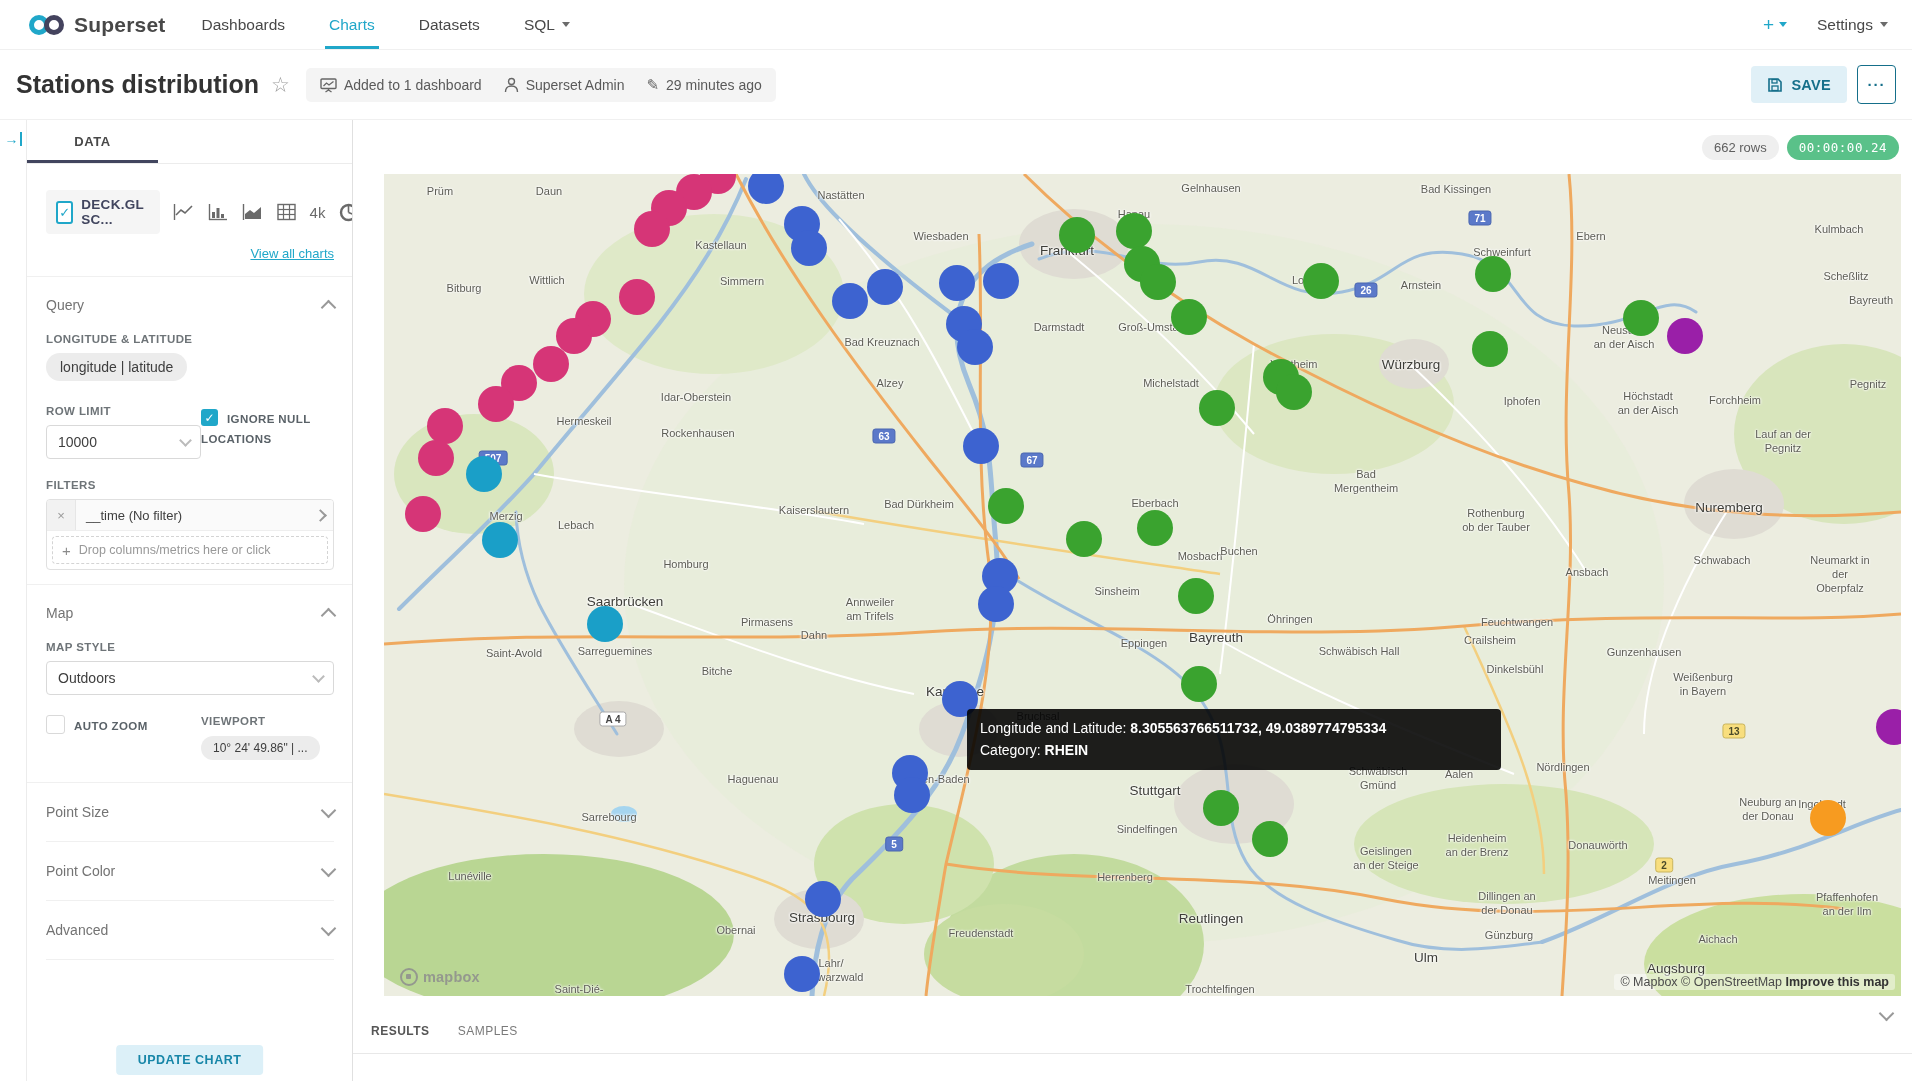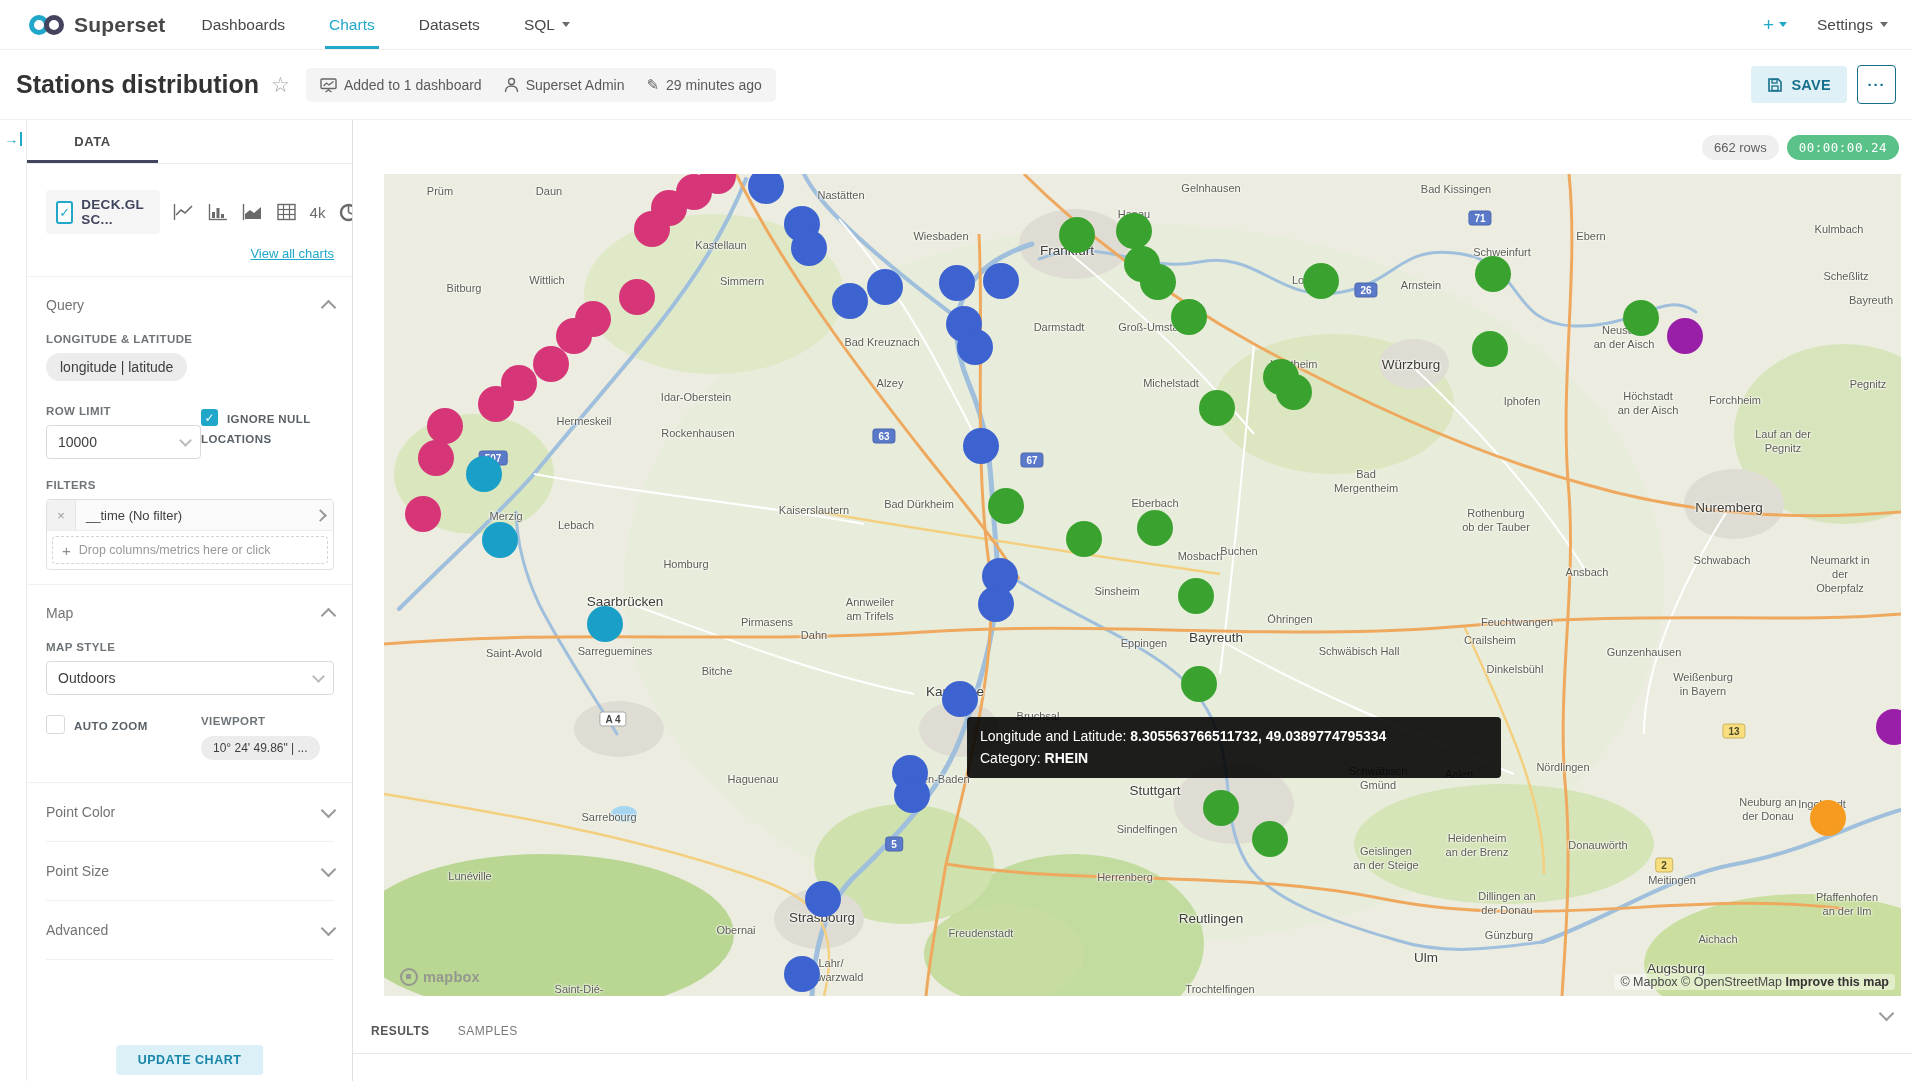--- a/index.html
+++ b/index.html
@@ -86,21 +86,21 @@
   .timer-pill{background:#5AC189;color:#fff;font-family:"DejaVu Sans Mono","Liberation Mono",monospace;font-size:12.5px;border-radius:13px;padding:5px 12px;letter-spacing:.5px;}
   .map-wrap{position:relative;margin-left:31px;width:1517px;height:822px;overflow:hidden;background:#ECEDE0;flex:0 0 822px;}
   .map-wrap svg.mapbg{position:absolute;left:0;top:0;}
   .mlabel{position:absolute;transform:translate(-50%,-50%);font-size:11px;color:#5c5c54;white-space:pre-line;text-align:center;line-height:1.25;text-shadow:0 0 3px #fff,0 0 3px #fff,0 0 2px #fff;z-index:3;}
   .mlabel.big{font-size:13.5px;color:#3d3d38;}
   .mdot{position:absolute;width:36px;height:36px;border-radius:50%;transform:translate(-50%,-50%);z-index:5;}
   .shield{position:absolute;transform:translate(-50%,-50%);font-size:10px;font-weight:bold;border-radius:3px;padding:1px 5px;z-index:3;}
   .shield.blue{background:#5B79C9;color:#fff;border:1px solid #4a66b0;}
   .shield.yellow{background:#F8DE7E;color:#4a4a2a;border:1px solid #C9B45C;}
   .shield.white{background:#fff;color:#444;border:1px solid #aaa;}
-  .map-tooltip{position:absolute;left:583px;top:535px;width:508px;background:rgba(0,0,0,.88);color:#fff;border-radius:4px;padding:9px 13px;font-size:14px;line-height:1.55;z-index:10;margin-top:8px;}
+  .map-tooltip{position:absolute;left:583px;top:535px;width:508px;background:rgba(0,0,0,.88);color:#fff;border-radius:4px;padding:9px 13px;font-size:14px;line-height:1.55;z-index:10;}
   .map-tooltip b{font-weight:bold;}
   .mapbox-logo{position:absolute;left:16px;bottom:10px;display:flex;align-items:center;gap:5px;z-index:6;opacity:.85;}
   .mapbox-logo .mb-circ{width:18px;height:18px;border:2.5px solid #8e8e8e;border-radius:50%;box-sizing:border-box;position:relative;}
   .mapbox-logo .mb-circ::after{content:"";position:absolute;left:4px;top:4px;width:5px;height:5px;background:#8e8e8e;border-radius:1px;}
   .mapbox-logo span{color:#8e8e8e;font-size:14.5px;font-weight:bold;letter-spacing:.2px;}
   .map-attrib{position:absolute;right:6px;bottom:6px;font-size:12.5px;color:#4a4a4a;z-index:6;background:rgba(255,255,255,.45);padding:1px 6px;border-radius:3px;}
   .map-attrib b{color:#333;}
   
   .results{flex:1;position:relative;background:#fff;}
   .results-chev{position:absolute;right:20px;top:12px;cursor:pointer;}
@@ -307,25 +307,25 @@
           </div>
           <div>
             <div class="ctl-label" style="margin-top:2px;">VIEWPORT</div>
             <span class="viewport-chip">10° 24' 49.86" | ...</span>
           </div>
         </div>
 
         <div class="pdivider" style="margin-top:22px;"></div>
 
         <div class="collapsible">
+          <span class="sect-title">Point Size</span>
+          <span class="chev down"></span>
+        </div>
+        <div class="collapsible">
           <span class="sect-title">Point Color</span>
-          <span class="chev down"></span>
-        </div>
-        <div class="collapsible">
-          <span class="sect-title">Point Size</span>
           <span class="chev down"></span>
         </div>
         <div class="collapsible">
           <span class="sect-title">Advanced</span>
           <span class="chev down"></span>
         </div>
 
       </div>
       <div class="update-btn">UPDATE CHART</div>
     </aside>

